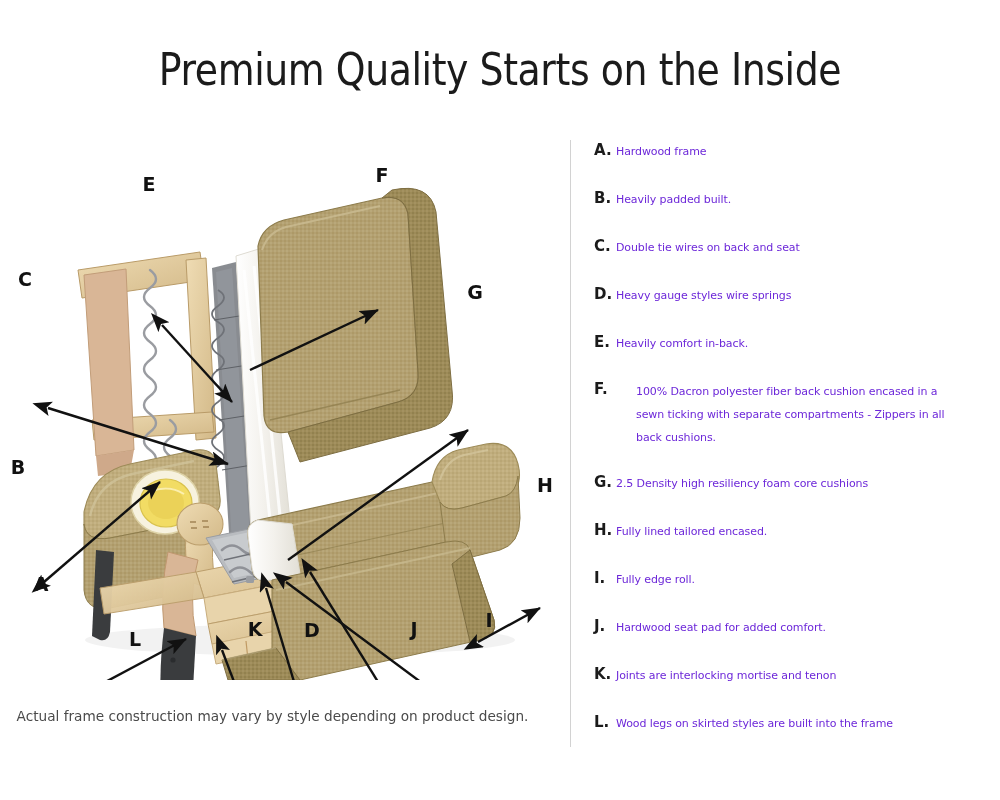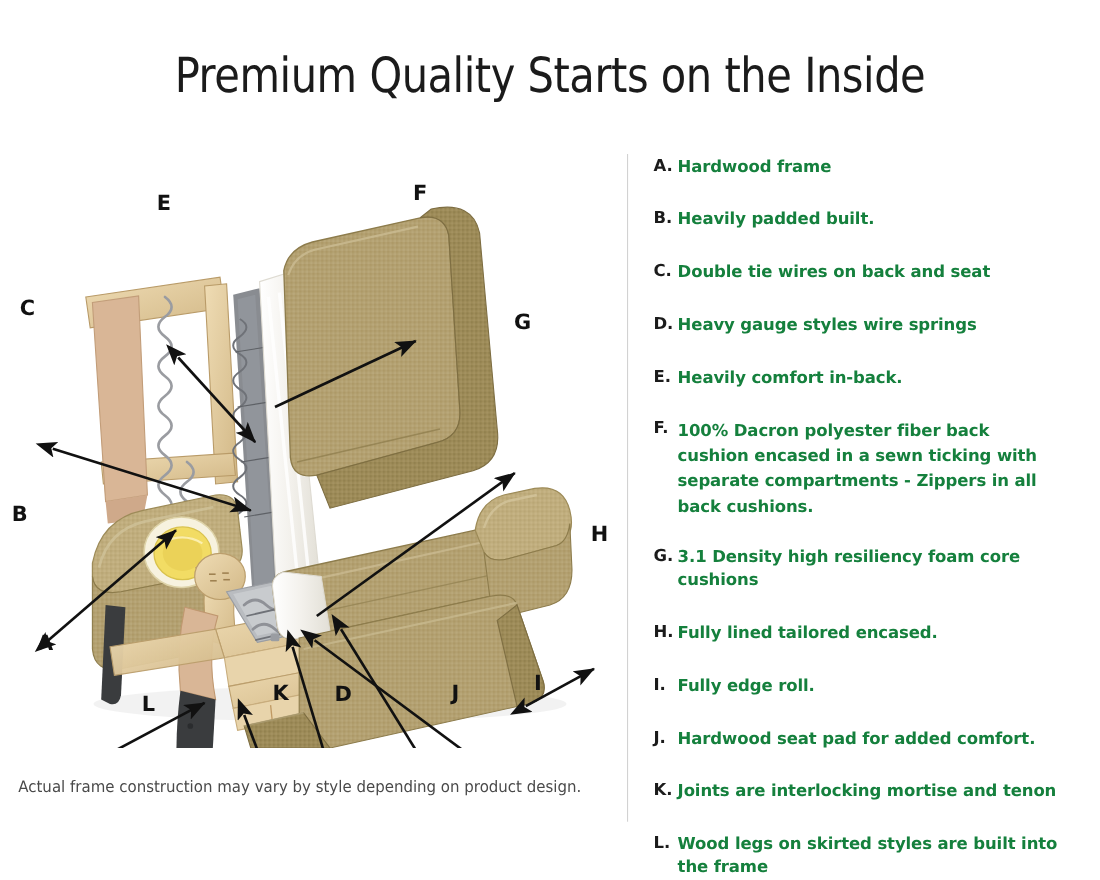--- a/index.html
+++ b/index.html
@@ -47,21 +47,21 @@
   .legend-item + .legend-item{margin-top:0;}
   .lg-letter{
     flex:0 0 auto;
     font-family:"DejaVu Sans", sans-serif;
     font-size:15px;font-weight:700;color:#1b1b1b;
     width:22px;
   }
   .lg-text{
     flex:1 1 auto;
     font-family:"DejaVu Sans", sans-serif;
-    font-size:15px;font-weight:700;color:#15803d;
+    font-size:11px;font-weight:400;color:#6d28d9;
     line-height:21px;
     letter-spacing:-0.1px;
   }
   .lg-text.multi{line-height:23px;}
 
   
   .callout{
     font-family:"DejaVu Sans", sans-serif;
     font-size:19px;font-weight:700;fill:#111111;
   }
@@ -325,26 +325,26 @@
       <span class="lg-text">Heavy gauge styles wire springs</span>
     </div>
 
     <div class="legend-item" style="margin-bottom:26px;">
       <span class="lg-letter">E.</span>
       <span class="lg-text">Heavily comfort in-back.</span>
     </div>
 
     <div class="legend-item" style="margin-bottom:24px;">
       <span class="lg-letter">F.</span>
-      <span class="lg-text multi" style="max-width:330px;">100% Dacron polyester fiber back cushion encased in a sewn ticking with separate compartments - Zippers in all back cushions.</span>
+      <span class="lg-text multi" style="max-width:330px;margin-left:20px;">100% Dacron polyester fiber back cushion encased in a sewn ticking with separate compartments - Zippers in all back cushions.</span>
     </div>
 
     <div class="legend-item" style="margin-bottom:27px;">
       <span class="lg-letter">G.</span>
-      <span class="lg-text">3.1 Density high resiliency foam core cushions</span>
+      <span class="lg-text">2.5 Density high resiliency foam core cushions</span>
     </div>
 
     <div class="legend-item" style="margin-bottom:27px;">
       <span class="lg-letter">H.</span>
       <span class="lg-text">Fully lined tailored encased.</span>
     </div>
 
     <div class="legend-item" style="margin-bottom:27px;">
       <span class="lg-letter">I.</span>
       <span class="lg-text">Fully edge roll.</span>

